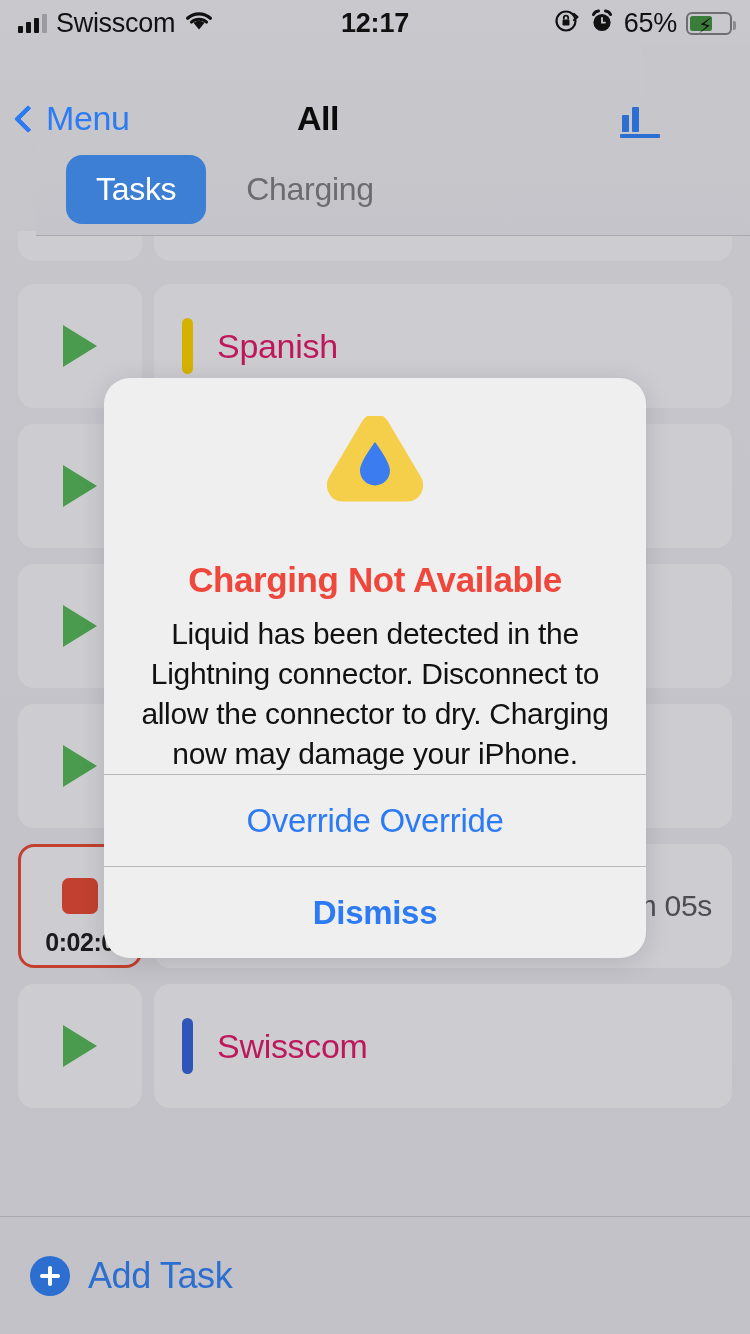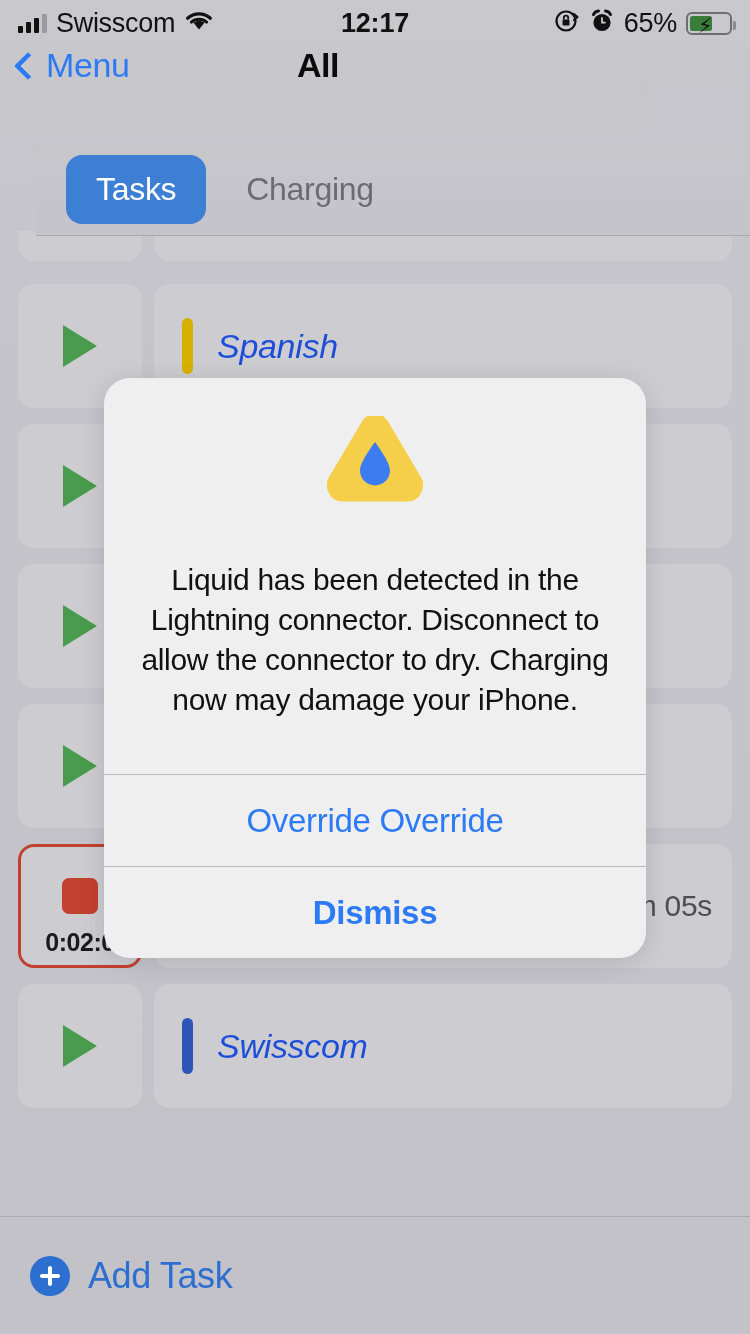--- a/index.html
+++ b/index.html
@@ -39,21 +39,21 @@
             border-radius:6px; display:flex; align-items:center; padding:2px; }
   .battery::after{ content:""; position:absolute; right:-6px; top:7px; width:3.5px; height:9px;
                    background:#8b8b90; border-radius:0 2px 2px 0; }
   .battery .fill{ width:58%; height:100%; background:#3a7d3a; border-radius:2.5px; }
   .bolt{ position:absolute; left:10px; top:-1px; font-size:21px; color:#111; line-height:25px; }
 
   
   .navbar{
     position:absolute; left:0; top:46px; width:642px; height:92px;
     background:linear-gradient(180deg,#c8c8cc 0%,#c6c6cb 100%);
-    display:flex; align-items:flex-start; z-index:4;
+    display:flex; align-items:flex-end; z-index:4;
   }
   .nav-back{ display:flex; align-items:center; gap:4px; padding-left:18px; cursor:pointer; }
   .chev{ width:20px; height:20px; border-left:5px solid #2d7bf4; border-bottom:5px solid #2d7bf4;
          transform:rotate(45deg); border-radius:2px; margin-right:4px; }
   .nav-back-label{ font-size:34px; color:#2d7bf4; letter-spacing:-.4px; }
   .nav-title{ position:absolute; left:0; right:6px; text-align:center; font-size:34px;
               font-weight:700; color:#0b0b0c; letter-spacing:-.4px; pointer-events:none; }
   .nav-right{ margin-left:auto; padding-right:22px; z-index:2; cursor:pointer; }
   .chart-ico{ position:relative; width:40px; height:34px; }
   .chart-ico i{ position:absolute; bottom:6px; width:7px; background:#2d6fd0; border-radius:1px; }
@@ -76,21 +76,21 @@
   
   .list{ position:absolute; left:0; top:231px; width:750px; height:985px; overflow:hidden; }
   .row{ position:absolute; left:0; width:750px; height:124px; display:flex; align-items:stretch; padding:0 18px; gap:12px; }
   .ctrl{ width:124px; background:#cdcdd1; border-radius:16px; display:flex; align-items:center; justify-content:center; position:relative; cursor:pointer; }
   .ctrl.active{ background:#cdcdd1; border:3px solid #c2402f; }
   .play{ width:0; height:0; border-left:34px solid #4a9b4e; border-top:21px solid transparent; border-bottom:21px solid transparent; }
   .stop{ width:36px; height:36px; background:#c2402f; border-radius:7px; margin-bottom:20px; }
   .timerlbl{ position:absolute; bottom:8px; left:0; right:0; text-align:center; font-size:25px; font-weight:700; color:#1a1a1c; letter-spacing:-.5px; }
   .body{ flex:1; background:#cdcdd1; border-radius:16px; display:flex; align-items:center; padding:0 20px 0 28px; gap:24px; }
   .cbar{ width:11px; height:56px; border-radius:6px; flex:0 0 auto; }
-  .tname{ font-size:34px; color:#1d4ed8; letter-spacing:-.3px;font-style:italic; }
+  .tname{ font-size:34px; color:#be185d; letter-spacing:-.3px; }
   .tdur{ margin-left:auto; font-size:30px; color:#4d4d52; letter-spacing:-.3px; }
 
   
   .footer{ position:absolute; left:0; bottom:0; width:750px; height:118px;
            border-top:1px solid #a9a9af; background:#c2c2c8;
            display:flex; align-items:center; padding-left:30px; gap:18px; cursor:pointer; z-index:3; }
   .plus{ width:40px; height:40px; border-radius:50%; background:#2d6fd0; position:relative; flex:0 0 auto; }
   .plus::before,.plus::after{ content:""; position:absolute; background:#fff; border-radius:2px; }
   .plus::before{ left:10px; top:18.5px; width:20px; height:4px; }
   .plus::after{ top:10px; left:18px; width:4px; height:20px; }
@@ -262,19 +262,20 @@
   </div>
 
   <div class="alert">
     <div class="alert-top">
       <div class="liq">
         <svg width="96" height="86" viewBox="0 0 96 86">
           <path d="M40.2 8.5 C44.1 2.2 51.9 2.2 55.8 8.5 L88.5 63.5 C92.6 70.4 88.2 79.5 80.5 79.5 L15.5 79.5 C7.8 79.5 3.4 70.4 7.5 63.5 Z" fill="#f5cf4a" stroke="#f5cf4a" stroke-width="12" stroke-linejoin="round"></path>
           <path d="M48 26 C48 26 33 45.5 33 54.5 a15 15 0 0 0 30 0 C63 45.5 48 26 48 26 Z" fill="#3b7df0"></path>
         </svg>
       </div>
+      <div class="alert-title">Charging Not Available</div>
       <div class="alert-msg">Liquid has been detected in the Lightning connector. Disconnect to allow the connector to dry. Charging now may damage your iPhone.</div>
     </div>
     <div class="abtn">Override Override</div>
     <div class="abtn bold">Dismiss</div>
   </div>
 
 </div>
 
 </body></html>

